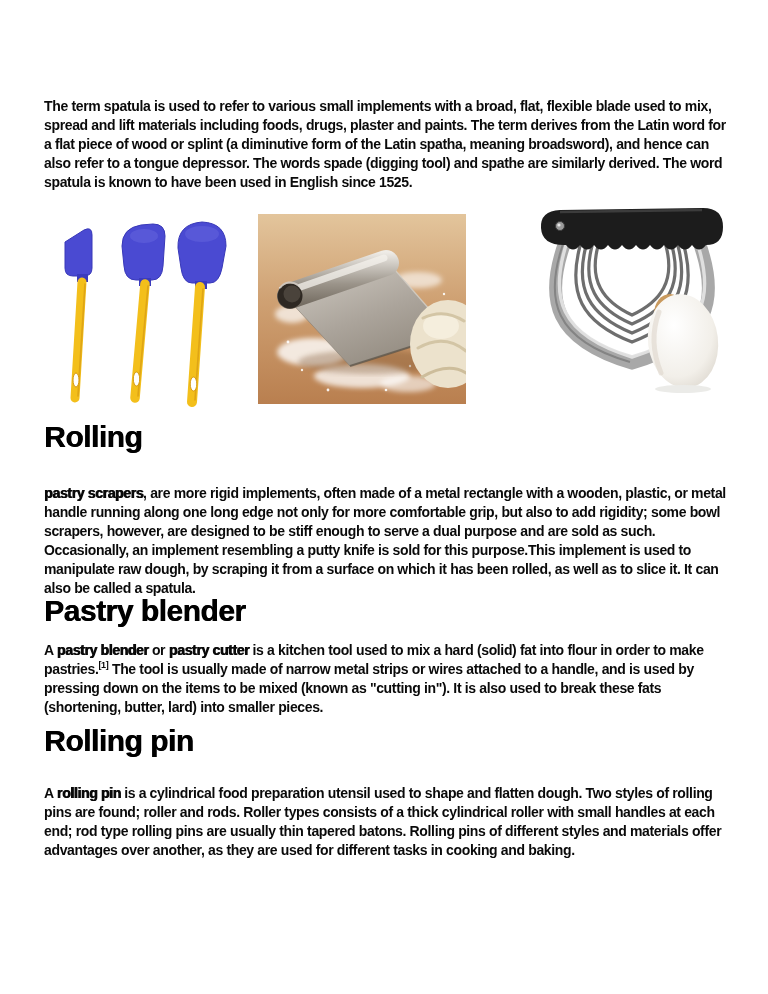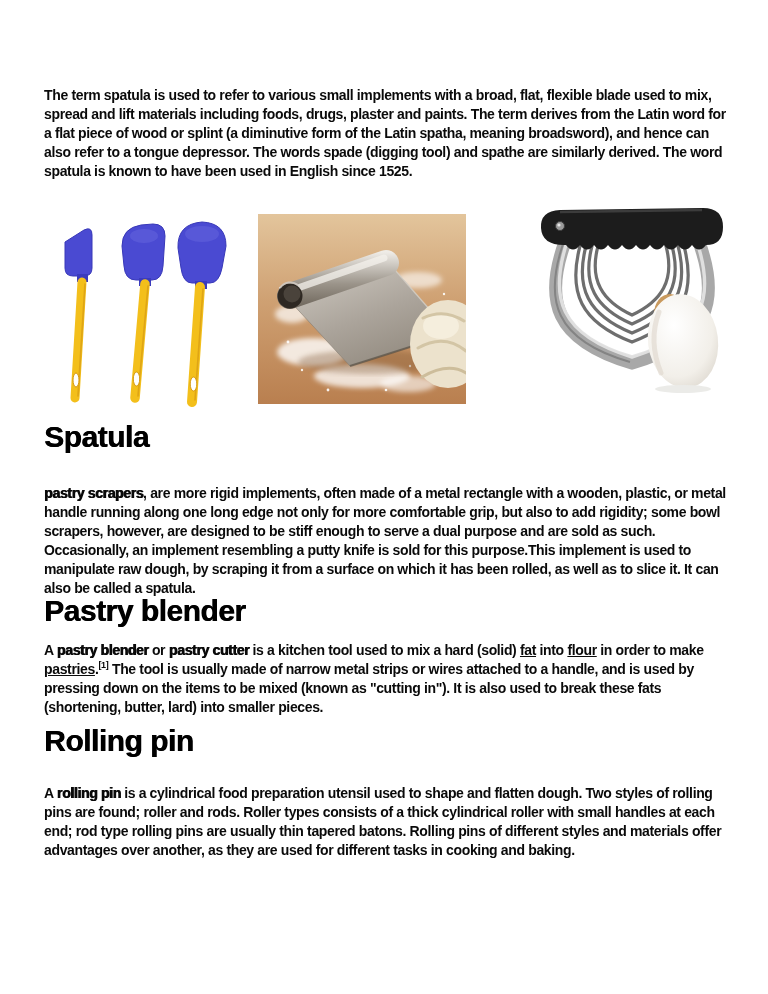--- a/index.html
+++ b/index.html
@@ -12,23 +12,23 @@
     font-weight:700;letter-spacing:-0.5px;color:#000;
     text-shadow:0.6px 0 0 currentColor;
     white-space:nowrap;
   }
   .h1{top:42px}.h2{top:420px}.h3{top:594px}.h4{top:724px}
   .body{
     position:absolute;left:44px;width:688px;margin:0;
     font-size:14px;line-height:19px;font-weight:700;letter-spacing:-0.35px;
     color:#0a0a0a;text-align:left;
   }
-  .p1{top:86px}.p2{top:484px}.p3{top:641px}.p4{top:784px}
+  .p1{top:97px}.p2{top:484px}.p3{top:641px}.p4{top:784px}
   .body .xb{text-shadow:0.8px 0 0 currentColor;}
-  .body .u{text-decoration:underline;text-align:center;}
+  .body .u{text-align:center;}
   .body sup{font-size:9px;line-height:0;vertical-align:super;}
   .fig{position:absolute;margin:0;padding:0;}
   .fig svg{display:block;}
   .fig1{left:45px;top:206px;width:190px;height:205px}
   .fig2{left:258px;top:214px;width:208px;height:190px}
   .fig3{left:520px;top:200px;width:228px;height:195px}
 </style>
 </head>
 <body>
 
@@ -163,21 +163,21 @@
       </g>
       <g>
         <ellipse cx="150" cy="114" rx="16" ry="20" fill="#c99a5e"></ellipse>
         <ellipse cx="163" cy="141" rx="35" ry="47" fill="url(#eg)" transform="rotate(-7 163 141)"></ellipse>
         <path d="M139,112 Q128,141 141,173" stroke="#ddd6cb" stroke-width="5" fill="none" stroke-linecap="round" opacity="0.6"></path>
         <ellipse cx="163" cy="189" rx="28" ry="4" fill="#ebebe8"></ellipse>
       </g>
     </svg>
   </figure>
 
-  <h2 class="h h2">Spatula</h2>
+  <h2 class="h h2">Rolling</h2>
   <p class="body p2"><span class="xb">pastry scrapers</span><span>, are more rigid implements, often made of a metal rectangle with a wooden, plastic, or metal handle running along one long edge not only for more comfortable grip, but also to add rigidity; some bowl scrapers, however, are designed to be stiff enough to serve a dual purpose and are sold as such. Occasionally, an implement resembling a putty knife is sold for this purpose.This implement is used to manipulate raw dough, by scraping it from a surface on which it has been rolled, as well as to slice it. It can also be called a spatula.</span></p>
 
   <h2 class="h h3">Pastry blender</h2>
   <p class="body p3"><span>A </span><span class="xb">pastry blender</span><span> or </span><span class="xb">pastry cutter</span><span> is a kitchen tool used to mix a hard (solid) </span><span class="u">fat</span><span> into </span><span class="u">flour</span><span> in order to make </span><span class="u">pastries</span><span>.</span><sup>[1]</sup><span> The tool is usually made of narrow metal strips or wires attached to a handle, and is used by pressing down on the items to be mixed (known as "cutting in"). It is also used to break these fats (shortening, butter, lard) into smaller pieces.</span></p>
 
   <h2 class="h h4">Rolling pin</h2>
   <p class="body p4"><span>A </span><span class="xb">rolling pin</span><span> is a cylindrical food preparation utensil used to shape and flatten dough. Two styles of rolling pins are found; roller and rods. Roller types consists of a thick cylindrical roller with small handles at each end; rod type rolling pins are usually thin tapered batons. Rolling pins of different styles and materials offer advantages over another, as they are used for different tasks in cooking and baking.</span></p>
 
 </main>
 

